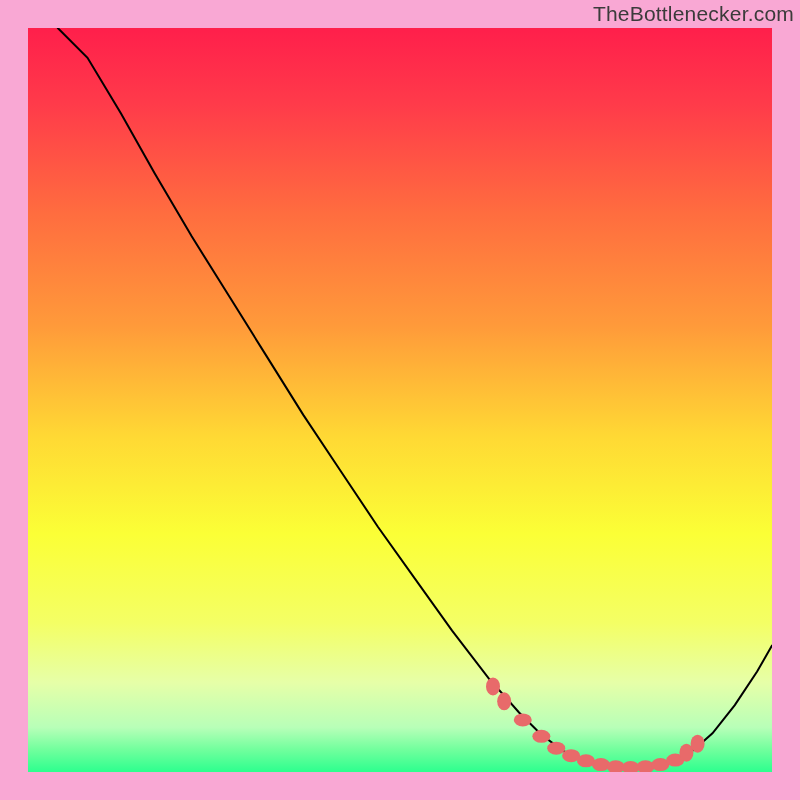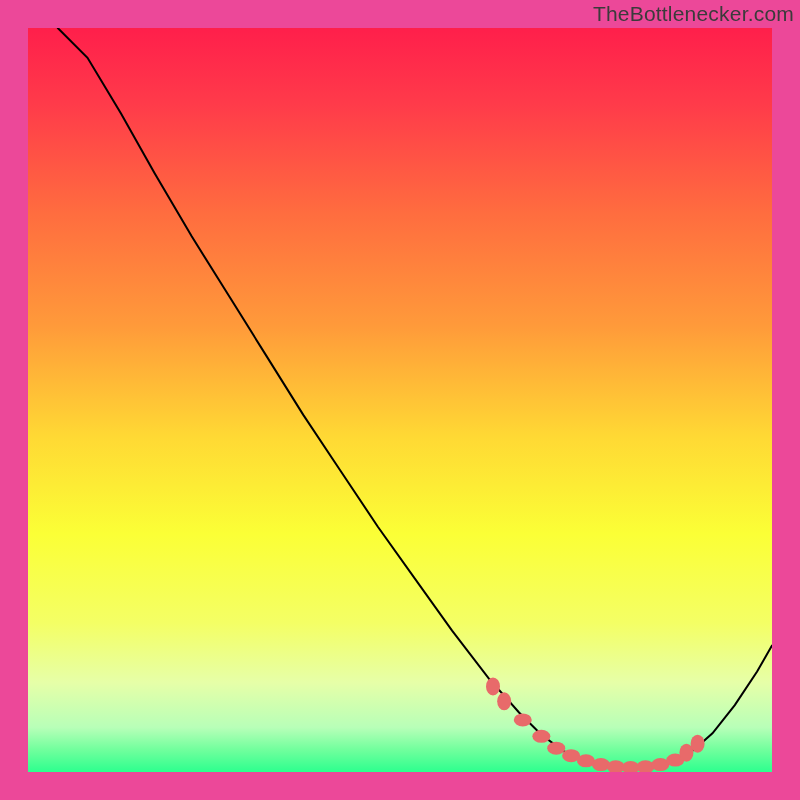--- a/index.html
+++ b/index.html
@@ -1,17 +1,17 @@
 <!DOCTYPE html>
 <html><head>
 <meta charset="utf-8">
 <style>
 * { margin: 0; padding: 0; box-sizing: border-box; }
 html, body { width: 800px; height: 800px; overflow: hidden; font-family: Arial, sans-serif; }
-.frame { width: 800px; height: 800px; background: #ec4899; position: relative; }
+.frame { width: 800px; height: 800px; background: #f9a8d4; position: relative; }
 .plot {
   position: absolute;
   left: 28px;
   top: 28px;
   width: 744px;
   height: 744px;
   overflow: hidden;
 }
 .attrib {
   position: absolute;

